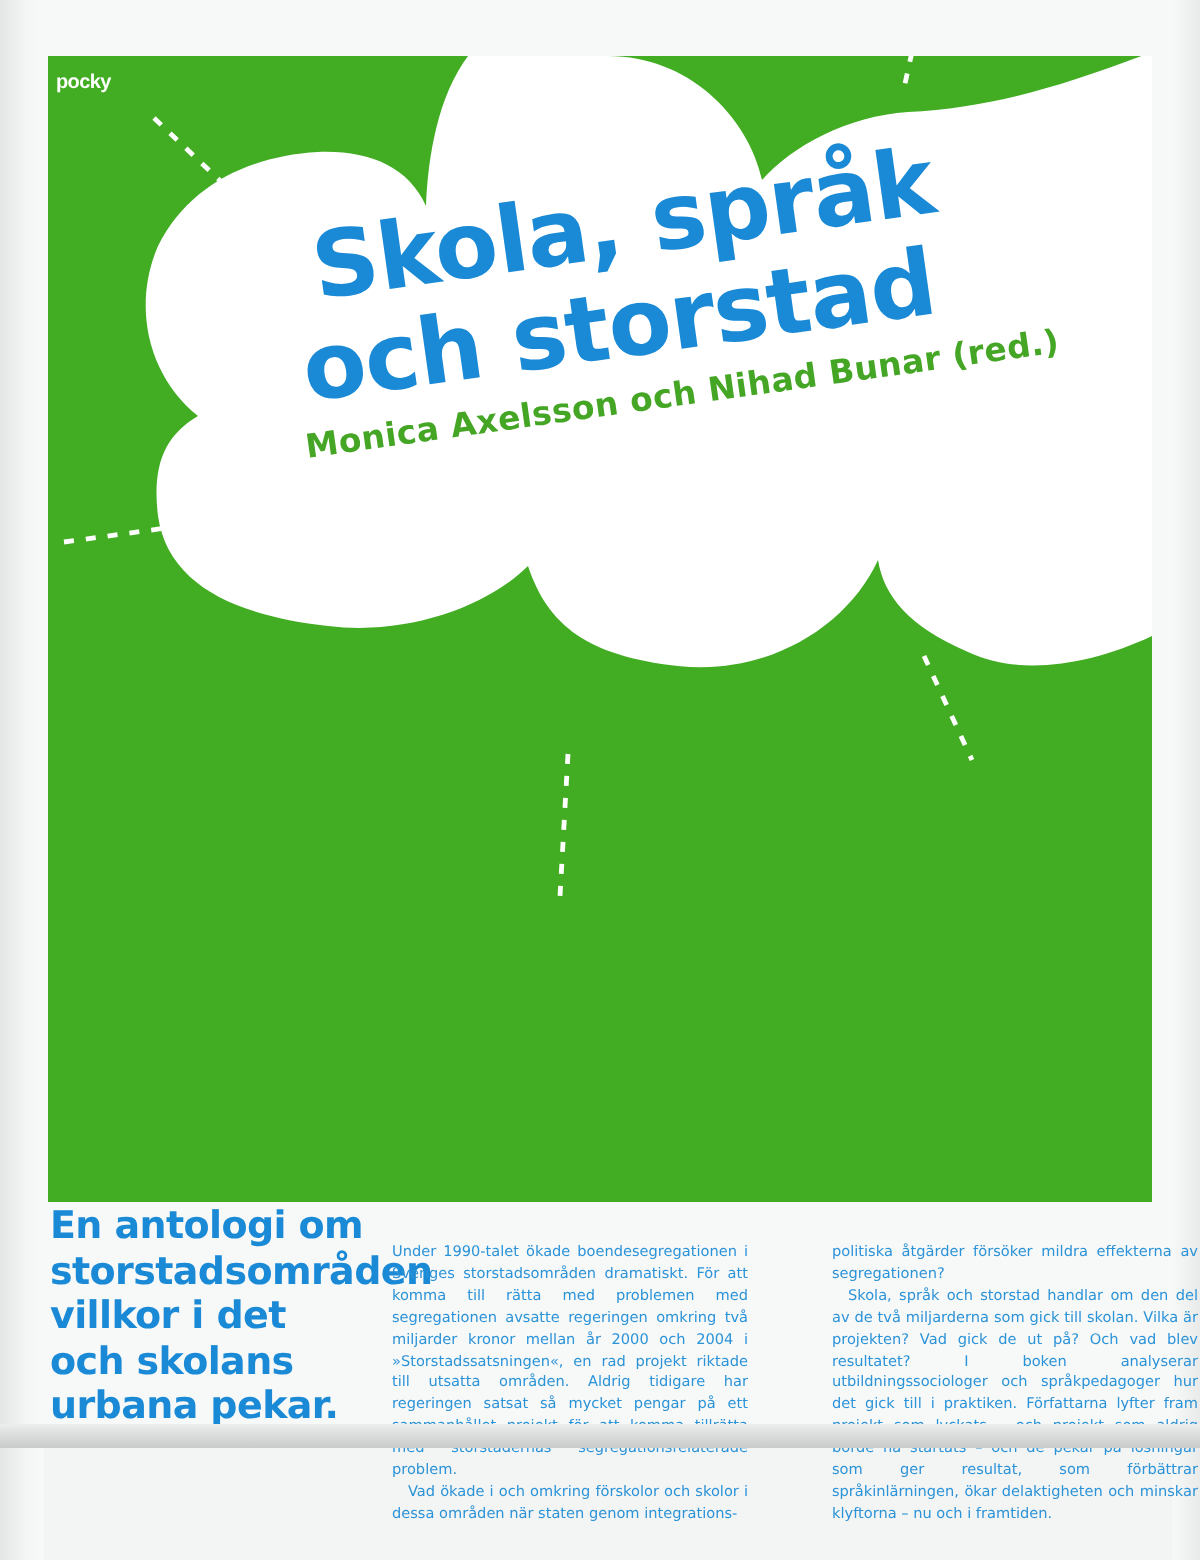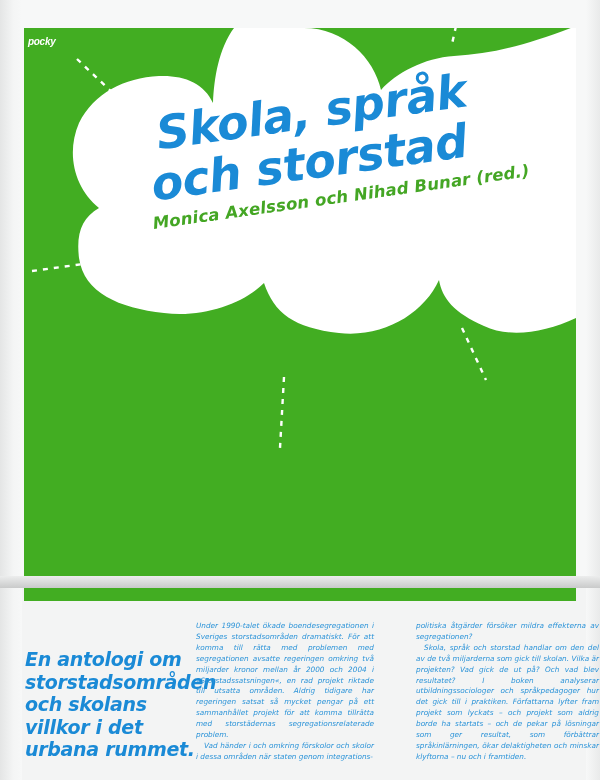--- a/index.html
+++ b/index.html
@@ -3,23 +3,22 @@
   <meta charset="utf-8">
   <style>
     html, body { margin: 0; padding: 0; }
     body {
       width: 600px; height: 780px; overflow: hidden;
       background: #f3f4f4;
       font-family: "DejaVu Sans", sans-serif;
       position: relative;
     }
     .page {
-      position: absolute; left: 0; top: 0; width: 600px; height: 588px;
+      position: absolute; left: 0; top: 0; width: 600px; height: 724px;
       background: #f7f8f8;
-      font-style: italic;
     }
     .spine-edge {
       position: absolute; left: 0; top: 0; width: 22px; height: 780px;
       background: linear-gradient(to right, #e4e5e5, #f4f5f5 60%, #f7f8f8);
     }
     .right-edge {
       position: absolute; right: 0; top: 0; width: 14px; height: 780px;
       background: linear-gradient(to right, #f7f8f8, #e9eaea);
     }
     .bottom-edge {
@@ -49,21 +48,21 @@
     }
     .title-line.l1 { margin-left: 8px; }
     .title-line.l2 { margin-left: -4px; }
     .authors {
       display: block; margin-top: 4px; margin-left: -8px;
       color: #44a624; font-family: "DejaVu Sans", sans-serif;
       font-weight: bold; font-size: 16.5px; letter-spacing: 0.2px;
       white-space: nowrap;
     }
     .tagline {
-      position: absolute; left: 25px; top: 648px; width: 180px;
+      position: absolute; left: 25px; top: 602px; width: 180px;
       color: #1a8ad6; font-family: "DejaVu Sans", sans-serif; font-weight: bold;
       font-size: 19px; line-height: 22.5px; letter-spacing: -0.3px;
     }
     .tagline span { display: block; white-space: nowrap; }
     .blurb-col {
       position: absolute; top: 621px; width: 178px;
       color: #2b93d8; font-family: "DejaVu Sans", sans-serif;
       font-size: 7.3px; line-height: 10.9px; text-align: justify;
     }
     .blurb-col.c1 { left: 196px; }
@@ -114,28 +113,28 @@
 
   <div class="title-block">
     <span class="title-line l1">Skola, språk</span>
     <span class="title-line l2">och storstad</span>
     <span class="authors">Monica Axelsson och Nihad Bunar (red.)</span>
   </div>
 
   <div class="tagline">
     <span>En antologi om</span>
     <span>storstadsområden</span>
+    <span>villkor i det</span>
     <span>och skolans</span>
-    <span>villkor i det</span>
-    <span>urbana rummet.</span>
+    <span>urbana pekar.</span>
   </div>
 
   <div class="blurb-col c1">
     <p>Under 1990-talet ökade boendesegregationen i Sveriges storstadsområden dramatiskt. För att komma till rätta med problemen med segregationen avsatte regeringen omkring två miljarder kronor mellan år 2000 och 2004 i »Storstadssatsningen«, en rad projekt riktade till utsatta områden. Aldrig tidigare har regeringen satsat så mycket pengar på ett sammanhållet projekt för att komma tillrätta med storstädernas segregationsrelaterade problem.</p>
-    <p class="indent">Vad händer i och omkring förskolor och skolor i dessa områden när staten genom integrations-</p>
+    <p class="indent">Vad ökade i och omkring förskolor och skolor i dessa områden när staten genom integrations-</p>
   </div>
 
   <div class="blurb-col c2">
     <p>politiska åtgärder försöker mildra effekterna av segregationen?</p>
     <p class="indent">Skola, språk och storstad handlar om den del av de två miljarderna som gick till skolan. Vilka är projekten? Vad gick de ut på? Och vad blev resultatet? I boken analyserar utbildningssociologer och språkpedagoger hur det gick till i praktiken. Författarna lyfter fram projekt som lyckats – och projekt som aldrig borde ha startats – och de pekar på lösningar som ger resultat, som förbättrar språkinlärningen, ökar delaktigheten och minskar klyftorna – nu och i framtiden.</p>
   </div>
 
   <div class="bottom-edge"></div>
 </div>
 

